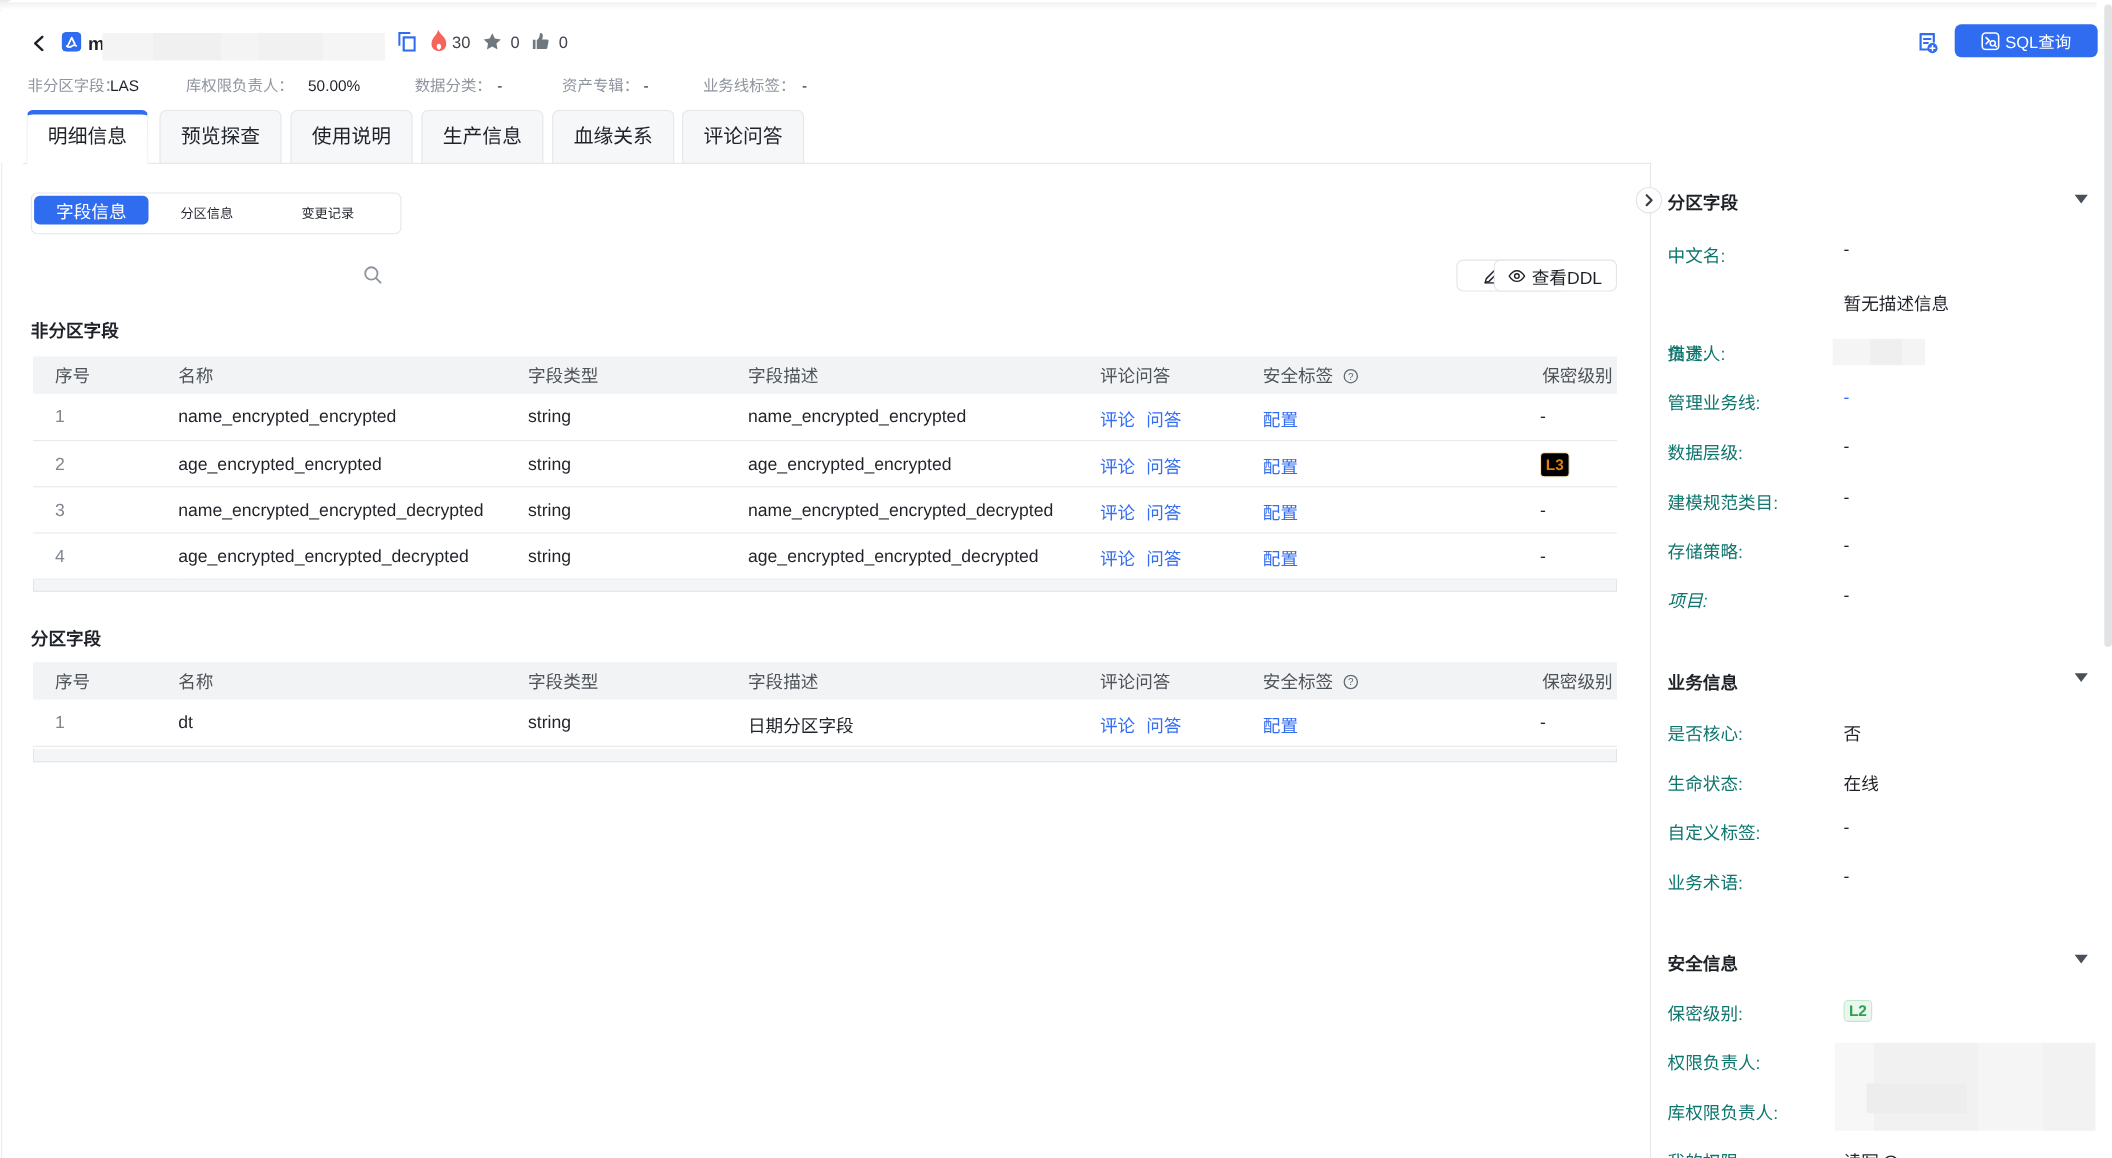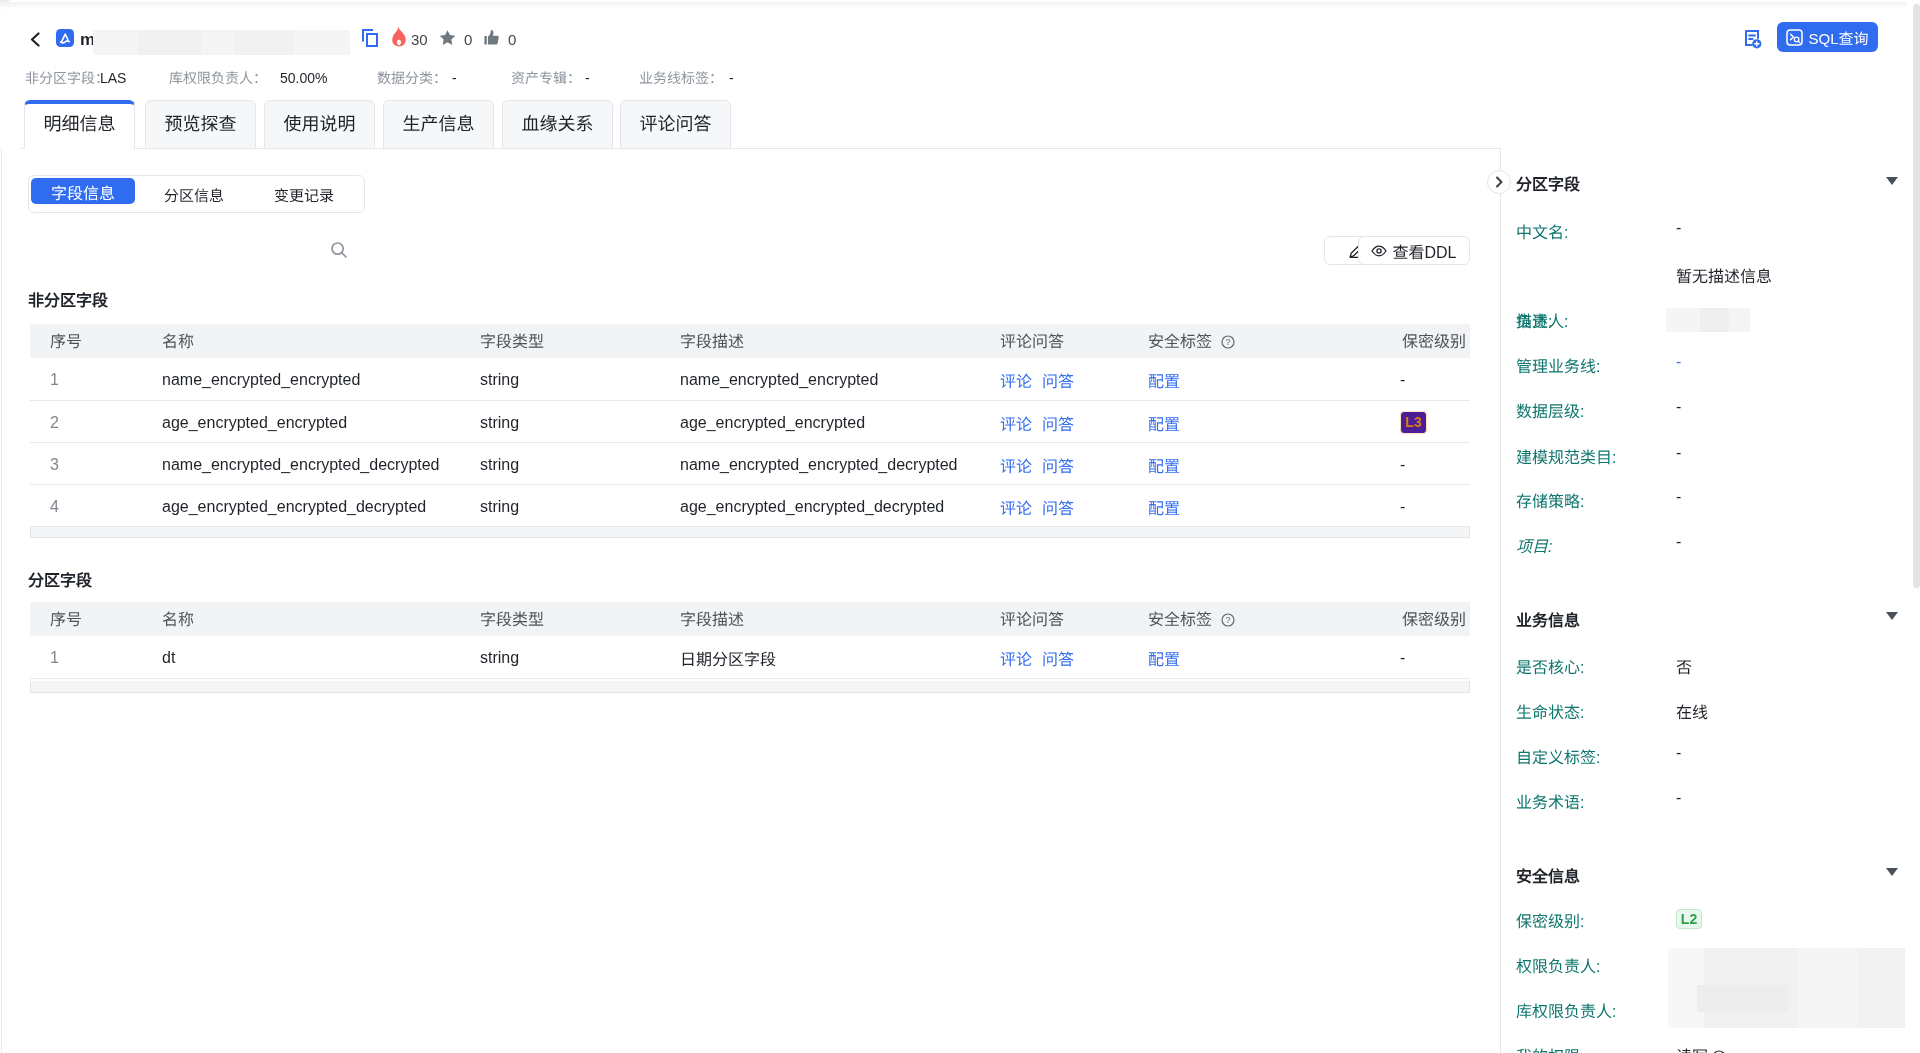--- a/index.html
+++ b/index.html
@@ -26,21 +26,21 @@
     background:#f6f7f9; border:1px solid #e5e6eb; border-radius:6px 6px 0 0;
     font-size:18px; color:#1f2329; text-align:center; line-height:46px; }
   .tab.active { height:49px; background:#fff; border-bottom:none;
     border-top:4px solid #2f6cf0; line-height:41px; font-weight:400; }
 
   
   .subtabs { left:28px; top:175px; width:337px; height:38px;
     border:1px solid #e5e6eb; border-radius:6px; background:#fff; }
   .pill { left:31px; top:178px; width:104px; height:26px; border-radius:5px;
     background:#2f6cf0; color:#fff; font-size:16px; text-align:center; line-height:32px; }
-  .subtab-txt { top:184px; font-size:15px; color:#1f2329; }
+  .subtab-txt { top:184px; font-size:12px; color:#1f2329; }
 
   
   .search { left:30px; top:233px; width:336px; height:34px;
     border:1px solid #e1e2e6; border-radius:4px; background:#fff; }
   .search span { position:absolute; left:14px; top:7px; font-size:16px; color:#bcc0c6; }
   .btn { position:absolute; top:236px; height:29px; background:#fff;
     border:1px solid #e4e5e9; border-radius:6px; font-size:16px; color:#1f2329;
     display:flex; align-items:center; justify-content:center; gap:5px; }
 
   
@@ -49,21 +49,21 @@
   table.grid th { background:#f2f3f5; height:34px; font-weight:400; font-size:16px;
     color:#4e5358; text-align:left; padding:0 0 3px 0; }
   table.grid td { height:42px; font-size:16px; color:#1f2329; padding:3px 0 0 0;
     border-bottom:1px solid #e7e9ee; }
   table.grid tr td:first-child, table.grid tr th:first-child { padding-left:20px; }
   table.grid td.num { color:#80868e; }
   table.grid th.last { text-align:right; padding-right:4px; }
   .sliver { position:absolute; left:30px; width:1440px; height:11px;
     background:#f4f5f7; border:1px solid #e3e4e8; border-top:none; }
 
-  .l3 { display:inline-block; min-width:27px; height:23px; background:#4c1d95;
+  .l3 { display:inline-block; min-width:27px; height:23px; background:#000000;
     color:#dd7d15; border:1px solid #f8e5c8; border-radius:4px; font-size:14px; font-weight:700;
     text-align:center; line-height:21px; }
   .l2 { display:inline-block; min-width:26px; height:20px; background:#e9f7ee;
     color:#2ea04f; border:1px solid #bfe8cd; border-radius:4px; font-size:14px; font-weight:700;
     text-align:center; line-height:18px; }
 
   
   .divider { left:1500px; top:148px; width:1px; height:905px; background:#e5e6eb; }
   .collapse { left:1487px; top:170px; width:24px; height:24px; border-radius:50%;
     background:#fff; border:1px solid #e2e3e7; }
@@ -116,21 +116,21 @@
     <path d="M2 10 h3.4 v12 H2 Z M7 22 V10.4 C9.2 9.4 10.6 6.9 10.9 3.4 C11 2 11.8 1.4 12.8 1.6 C14 1.9 14.8 3 14.8 4.8 C14.8 6.5 14.4 8.2 13.8 9.6 H20.4 C21.6 9.6 22.4 10.6 22.2 11.8 L20.6 20.2 C20.4 21.3 19.5 22 18.4 22 Z" fill="#6f787e"></path>
   </svg>
   <div class="abs cnt" style="left:508px;">0</div>
 
   <svg class="abs" style="left:1744px;top:30px" width="18" height="19" viewBox="0 0 18 19">
     <path d="M2 1 H14 V8 M2 1 V15 H8" fill="none" stroke="#2f6cf0" stroke-width="2" stroke-linecap="round"></path>
     <path d="M5 5.5 H11 M5 9 H8.6" stroke="#2f6cf0" stroke-width="1.8" stroke-linecap="round"></path>
     <circle cx="12.8" cy="13.8" r="4.6" fill="#2f6cf0"></circle>
     <path d="M12.8 11.6 v4.4 M10.6 13.8 h4.4" stroke="#fff" stroke-width="1.4" stroke-linecap="round"></path>
   </svg>
-  <div class="abs" style="left:1777px;top:22px;width:101px;height:30px;background:#2f6cf0;border-radius:6px;color:#fff;font-size:15px;display:flex;align-items:center;justify-content:center;gap:5px;">
+  <div class="abs" style="left:1777px;top:22px;width:130px;height:30px;background:#2f6cf0;border-radius:6px;color:#fff;font-size:15px;display:flex;align-items:center;justify-content:center;gap:5px;">
     <svg width="17" height="17" viewBox="0 0 17 17">
       <rect x="1" y="1" width="15" height="15" rx="3.2" fill="none" stroke="#fff" stroke-width="1.5"></rect>
       <path d="M4.6 5.2 L7.4 8 L4.6 10.8" fill="none" stroke="#fff" stroke-width="1.5" stroke-linecap="round" stroke-linejoin="round"></path>
       <circle cx="10.6" cy="10.4" r="2.3" fill="none" stroke="#fff" stroke-width="1.3"></circle>
       <path d="M12.3 12.1 L13.8 13.6" stroke="#fff" stroke-width="1.3" stroke-linecap="round"></path>
     </svg>
     <span>SQL查询</span>
   </div>
 
   <div class="abs meta lbl" style="left:25px;">非分区字段：</div>

